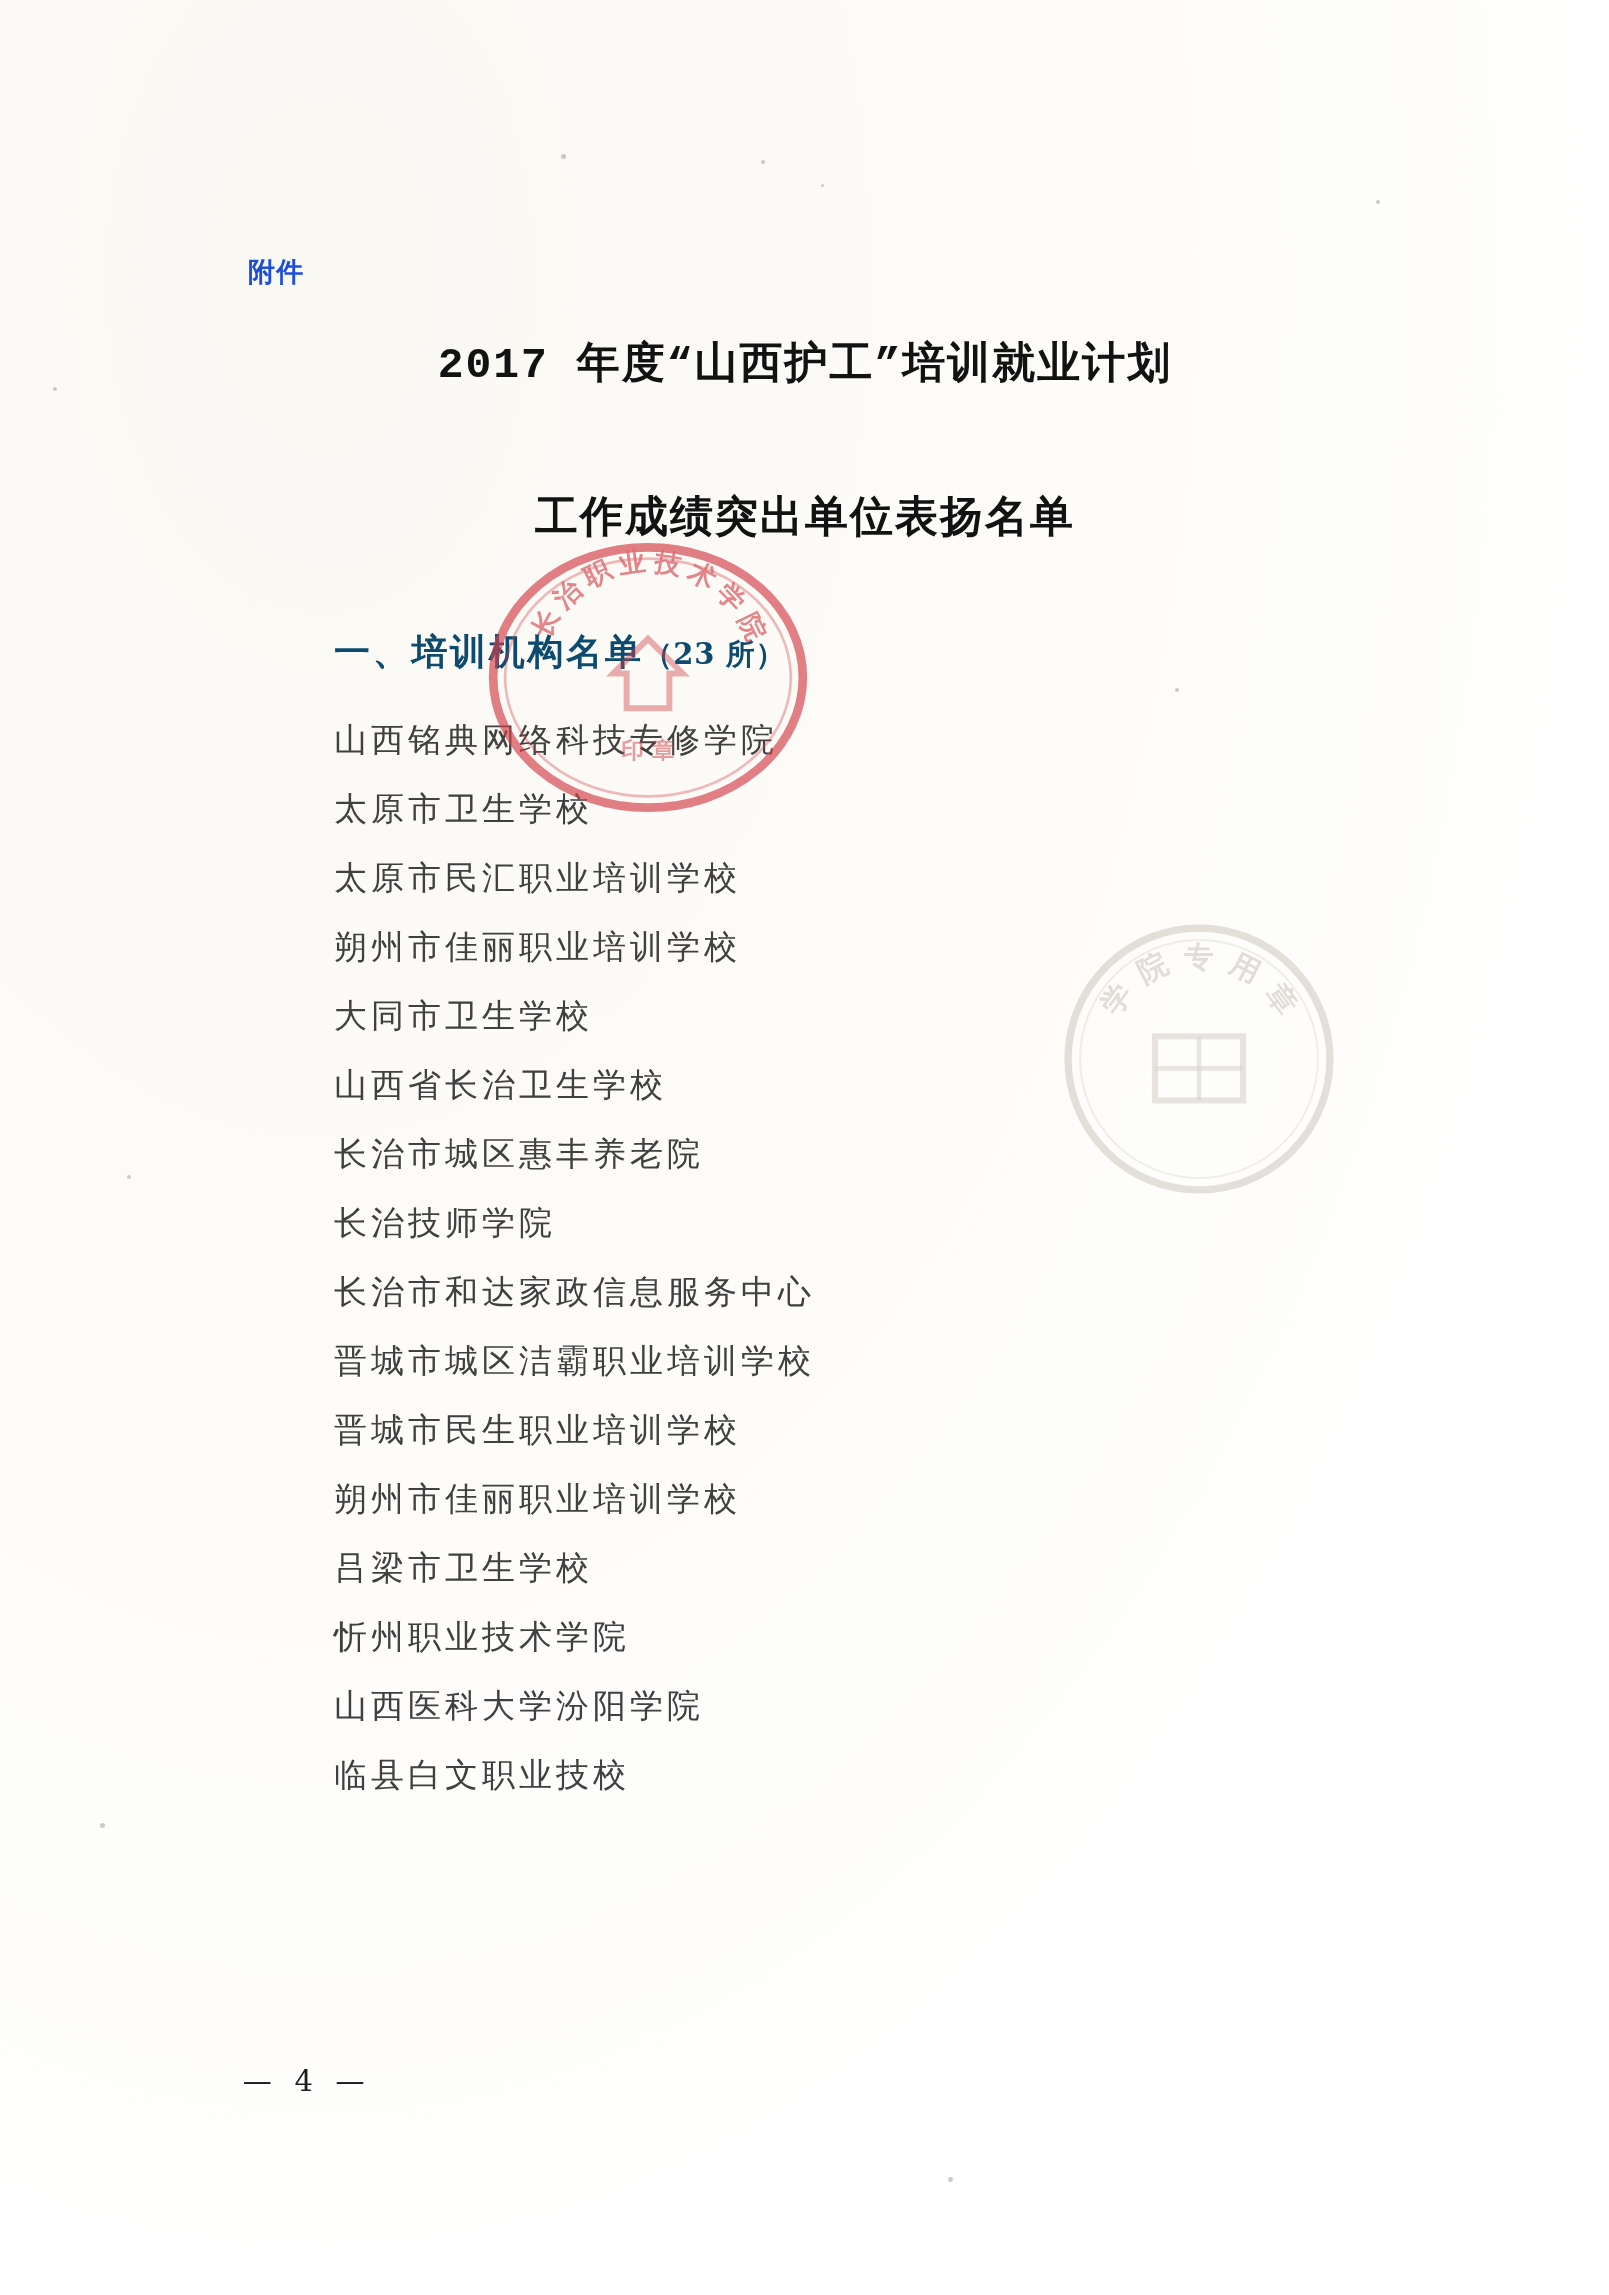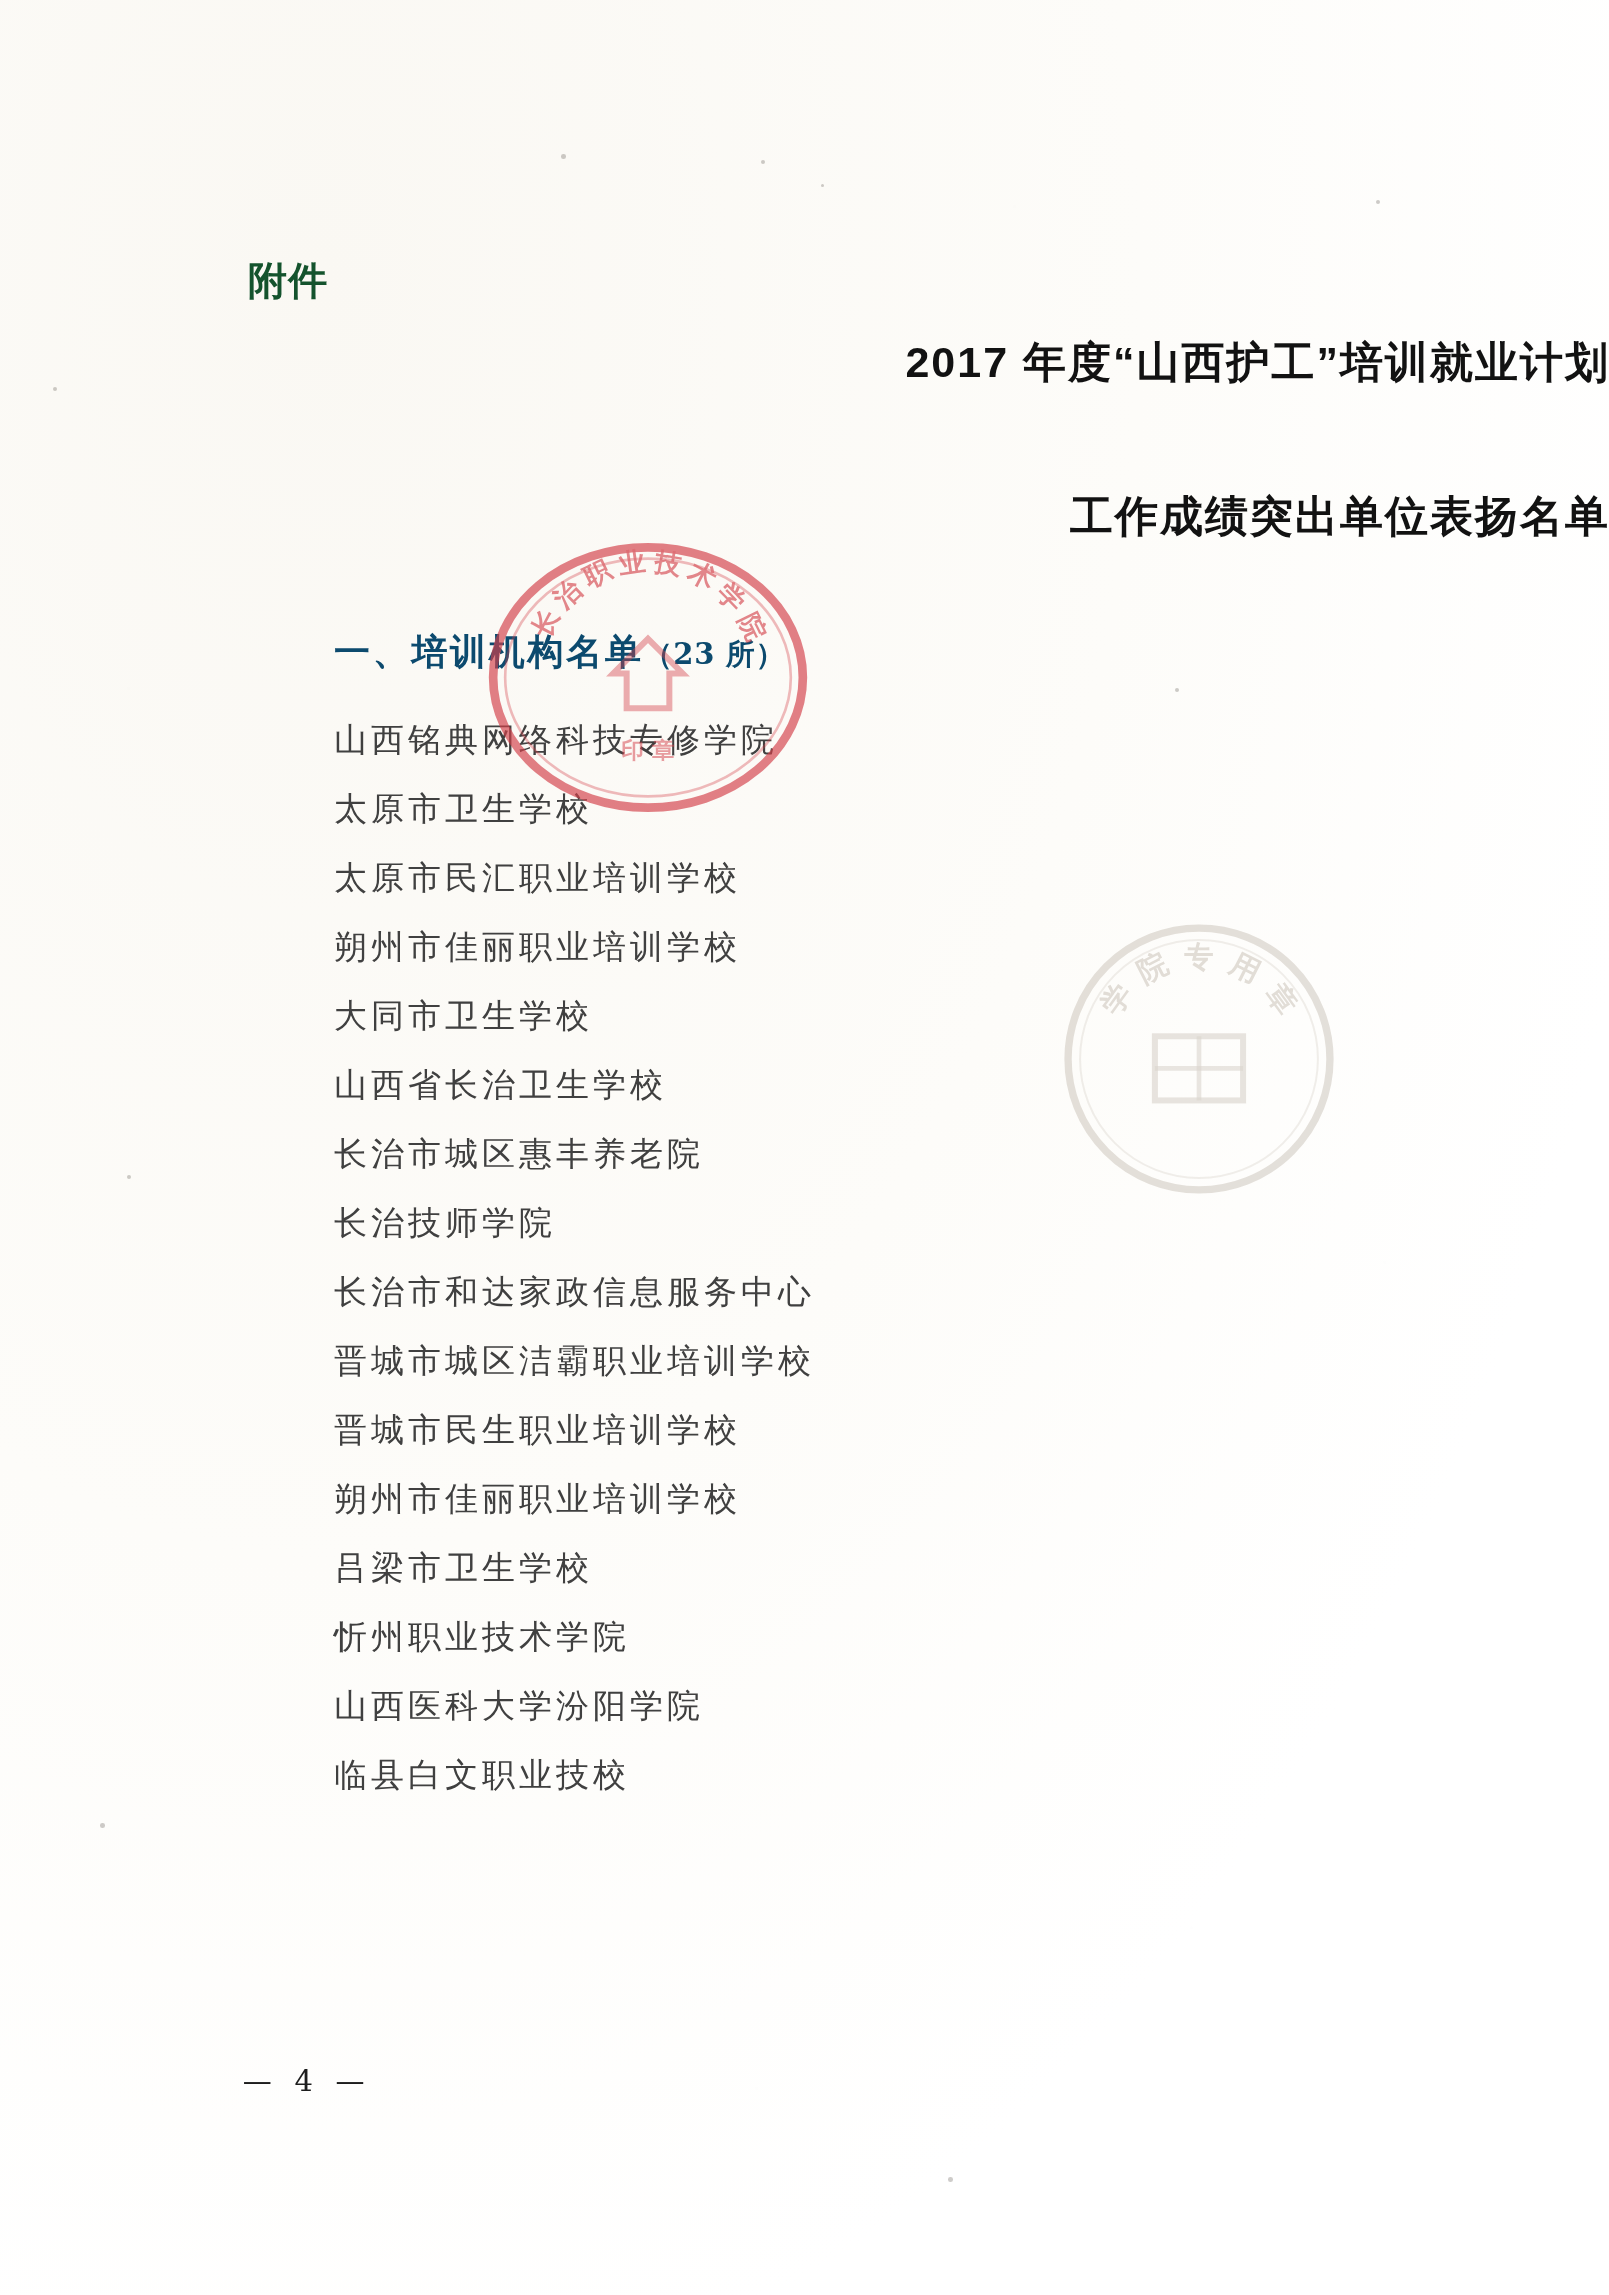--- a/index.html
+++ b/index.html
@@ -36,37 +36,37 @@
   }
   .content {
     position: absolute;
     inset: 0;
   }
 
   .attachment-label {
     position: absolute;
     left: 248px;
     top: 254px;
-    font-size: 39px;
+    font-size: 27px;
     font-weight: 700;
     letter-spacing: 1.3px;
-    color: #14532d;
+    color: #1d4ed8;
     font-family: "DejaVu Serif", serif;
   }
 
   .doc-title {
     position: absolute;
     left: 0;
     right: 0;
-    text-align: right;
+    text-align: center;
     font-size: 43px;
     font-weight: 700;
     color: #121212;
     letter-spacing: 2px;
-    font-family: Liberation Sans, sans-serif;
+    font-family: Liberation Mono, monospace;
   }
   .doc-title.line1 { top: 334px; }
   .doc-title.line2 { top: 470px; margin-top: 18px; }
 
   .section-heading {
     position: absolute;
     left: 334px;
     top: 628px;
     font-size: 36px;
     font-weight: 700;

